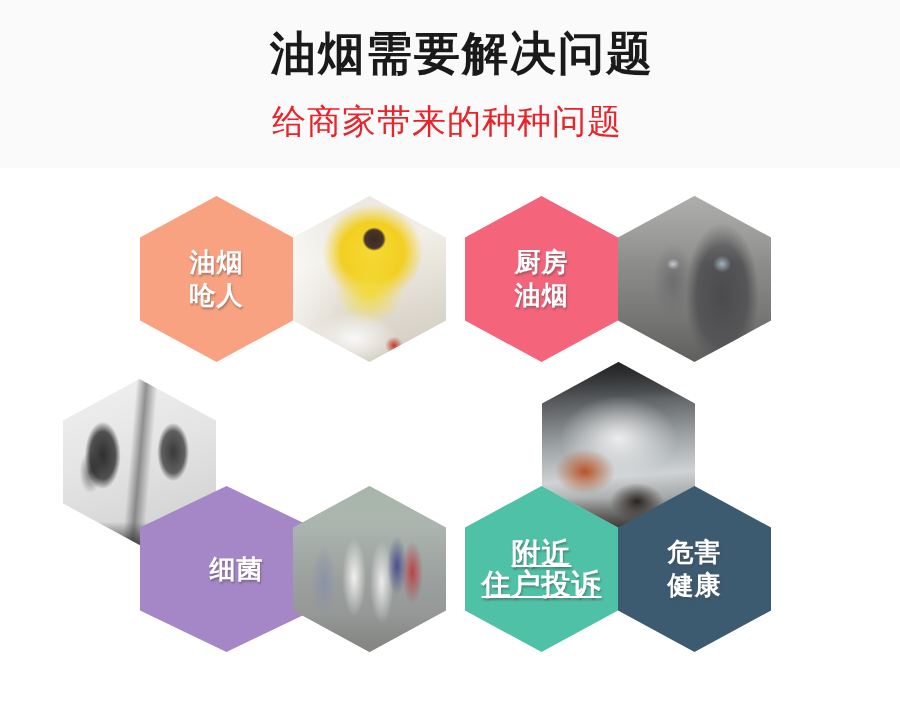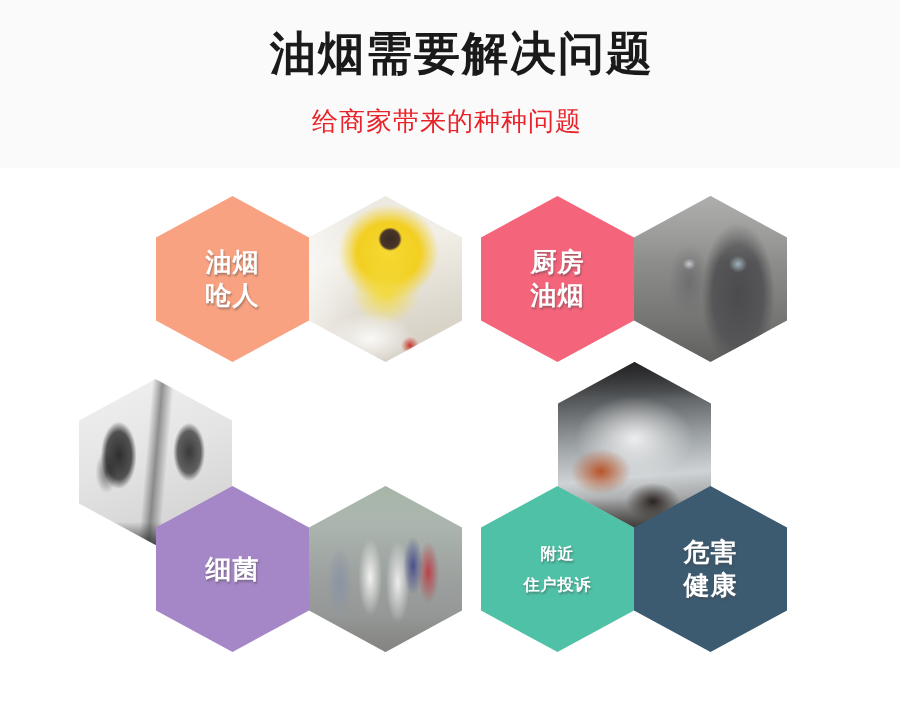--- a/index.html
+++ b/index.html
@@ -23,48 +23,48 @@
   }
   .title{
     position:absolute;left:0;top:26px;width:900px;
     font-size:46px;line-height:54px;
     font-weight:bold;
     letter-spacing:2px;
     color:#1a1a1a;
   }
   .subtitle{
     position:absolute;left:0;top:105px;width:870px;
-    font-size:26px;line-height:32px;
+    font-size:34px;line-height:32px;
     letter-spacing:1px;
     color:#e8232a;
   }
 
   
-  .comb{position:absolute;left:16px;top:0;width:764px;height:705px;}
+  .comb{position:absolute;left:0;top:0;width:764px;height:705px;}
   .hex{
     position:absolute;
     width:153px;height:166px;
     -webkit-clip-path:polygon(50% 0%,100% 25%,100% 75%,50% 100%,0% 75%,0% 25%);
     clip-path:polygon(50% 0%,100% 25%,100% 75%,50% 100%,0% 75%,0% 25%);
     display:flex;align-items:center;justify-content:center;
     overflow:hidden;
   }
   .hex .label{
     position:relative;z-index:3;
     color:#ffffff;
     font-size:26px;
     line-height:33px;
     font-weight:bold;
     letter-spacing:1px;
     text-align:center;
     text-shadow:1px 2px 2px rgba(70,70,70,.45);
     padding:0 6px;
     white-space:pre-line;
   }
-  .hex.wide .label{font-size:16px;line-height:31px;}
+  .hex.wide .label{font-size:29px;line-height:31px;text-decoration:underline;}
 
   
   .photo{position:absolute;inset:0;z-index:1;}
   .photo .ov{position:absolute;inset:0;}
 
   
   .p1{background:linear-gradient(165deg,#e9e6df 0%,#f2efe8 35%,#ded9cf 70%,#cfc8bb 100%);}
   .p1 .ov1{background:radial-gradient(ellipse 46% 40% at 52% 34%,#f6d932 0%,#f2cf22 45%,rgba(242,207,34,0) 72%);}
   .p1 .ov2{background:radial-gradient(ellipse 30% 26% at 50% 58%,#f3da3b 0%,rgba(243,218,59,0) 75%);}
   .p1 .ov3{background:radial-gradient(circle 16px at 53% 26%,#3a2a20 0%,#4a362a 58%,rgba(74,54,42,0) 74%);}
@@ -162,21 +162,21 @@
         <div class="photo p4">
           <div class="ov ov1"></div>
           <div class="ov ov2"></div>
           <div class="ov ov3"></div>
           <div class="ov ov4"></div>
           <div class="ov ov5"></div>
           <div class="ov ov6"></div>
           <div class="ov ov7"></div>
         </div>
       </div>
-      <div class="hex" style="left: 140px; top: 486px; background: rgb(165, 134, 198);">
+      <div class="hex" style="left: 140px; top: 486px; background: rgb(165, 134, 198); padding-left: 20px;">
         <div class="label">细菌</div>
       </div>
       <div class="hex" style="left: 293px; top: 486px;">
         <div class="photo p5">
           <div class="ov ov1"></div>
           <div class="ov ov2"></div>
           <div class="ov ov3"></div>
           <div class="ov ov4"></div>
           <div class="ov ov5"></div>
           <div class="ov ov6"></div>

